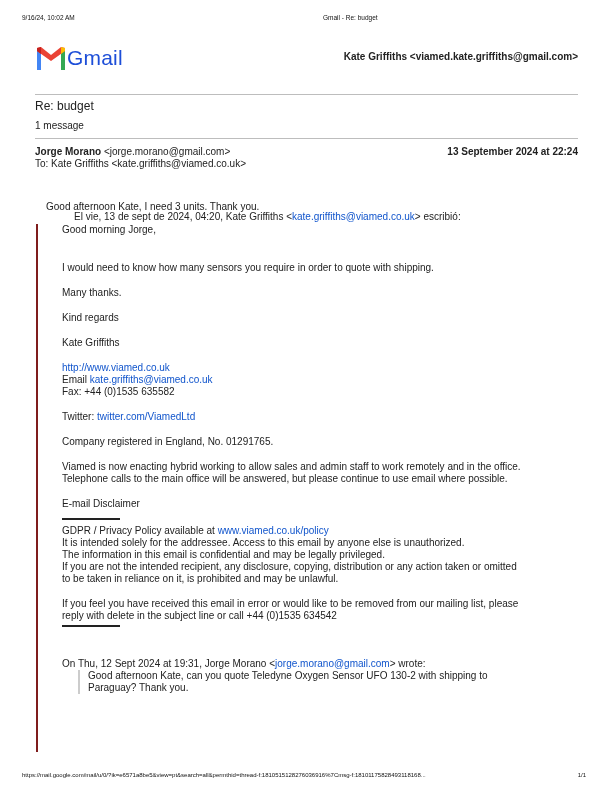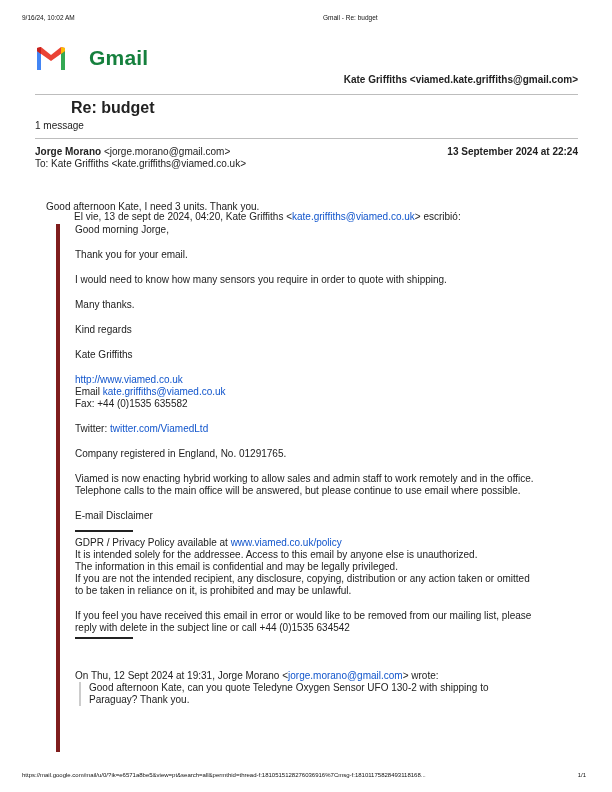--- a/index.html
+++ b/index.html
@@ -12,44 +12,44 @@
     position: absolute; top: 14px; left: 22px; right: 22px; height: 10px;
     font-size: 6.5px; color: #111;
   }
   .print-header .date { position: absolute; left: 0; top: 0; }
   .print-header .title { position: absolute; left: 301px; top: 0; }
   .gmail-bar {
     position: absolute; top: 46px; left: 35px; right: 34px; height: 32px;
   }
   .gmail-logo { position: absolute; left: 0; top: 0; display: flex; align-items: center; }
   .gmail-logo svg { width: 32px; height: 24px; }
-  .gmail-logo .word { font-size: 21px; color: #15803d; margin-left: 22px; letter-spacing: 0.2px; font-weight: bold; }
+  .gmail-logo .word { font-size: 21px; color: #1d4ed8; margin-left: 0; letter-spacing: 0.2px; }
   .account {
-    position: absolute; right: 0; top: 28px;
+    position: absolute; right: 0; top: 5px;
     font-size: 10px; font-weight: bold; color: #222; margin-left: 48px;
   }
   .hr { position: absolute; left: 35px; right: 34px; height: 1px; background: #bdbdbd; }
-  .subject { position: absolute; top: 99px; left: 35px; font-size: 16px; font-weight: bold; color: #222; margin-left: 36px; }
+  .subject { position: absolute; top: 99px; left: 35px; font-size: 12px; font-weight: normal; color: #222; }
   .msg-count { position: absolute; top: 120px; left: 35px; font-size: 10px; color: #222; }
   .from { position: absolute; top: 146px; left: 35px; font-size: 10px; color: #222; }
   .from b { font-weight: bold; }
   .msg-date { position: absolute; top: 146px; right: 34px; font-size: 10px; font-weight: bold; color: #222; }
   .to { position: absolute; top: 158px; left: 35px; font-size: 10px; color: #222; }
   .body-text { position: absolute; left: 46px; width: 545px; font-size: 10px; line-height: 12px; color: #222; }
   a.link { color: #1155cc; text-decoration: none; }
   .quote1 {
-    position: absolute; left: 56px; top: 224px; width: 545px; height: 528px;
-    border-left: 4px solid #7f1d1d; padding-left: 15px; box-sizing: border-box;
+    position: absolute; left: 36px; top: 224px; width: 545px; height: 528px;
+    border-left: 2px solid #7f1d1d; padding-left: 24px; box-sizing: border-box;
     font-size: 10px; line-height: 12px; color: #222;
   }
   .quote1 p { margin: 0; }
   .gap13 { height: 13px; }
   .sigline { width: 58px; height: 2px; background: #222; margin: 8px 0 5px 0; }
   .quote2 {
-    border-left: 2px solid #cccccc; padding-left: 8px; margin-left: 4px;
+    border-left: 2px solid #cccccc; padding-left: 8px; margin-left: 16px;
   }
   .print-footer {
     position: absolute; top: 772px; left: 22px; right: 22px; height: 10px;
     font-size: 6px; color: #111; white-space: nowrap;
   }
   .print-footer .url { position: absolute; left: 0; top: 0; width: 545px; overflow: hidden; text-overflow: ellipsis; }
   .print-footer .page { position: absolute; right: 4px; top: 0; }
 </style>
 </head>
 <body>
@@ -89,21 +89,20 @@
 
 <div class="body-text" style="top:201px;">Good afternoon Kate, I need 3 units. Thank you.</div>
 
 <div class="body-text" style="top:211px;padding-left:28px;">
   <span>El vie, 13 de sept de 2024, 04:20, Kate Griffiths &lt;</span><a class="link">kate.griffiths@viamed.co.uk</a><span>&gt; escribió:</span>
 </div>
 
 <div class="quote1">
   <p>Good morning Jorge,</p>
   <div class="gap13"></div>
-  <p>Thank you for your email.</p>
   <div class="gap13"></div>
   <p>I would need to know how many sensors you require in order to quote with shipping.</p>
   <div class="gap13"></div>
   <p>Many thanks.</p>
   <div class="gap13"></div>
   <p>Kind regards</p>
   <div class="gap13"></div>
   <p>Kate Griffiths</p>
   <div class="gap13"></div>
   <p><a class="link">http://www.viamed.co.uk</a></p>

